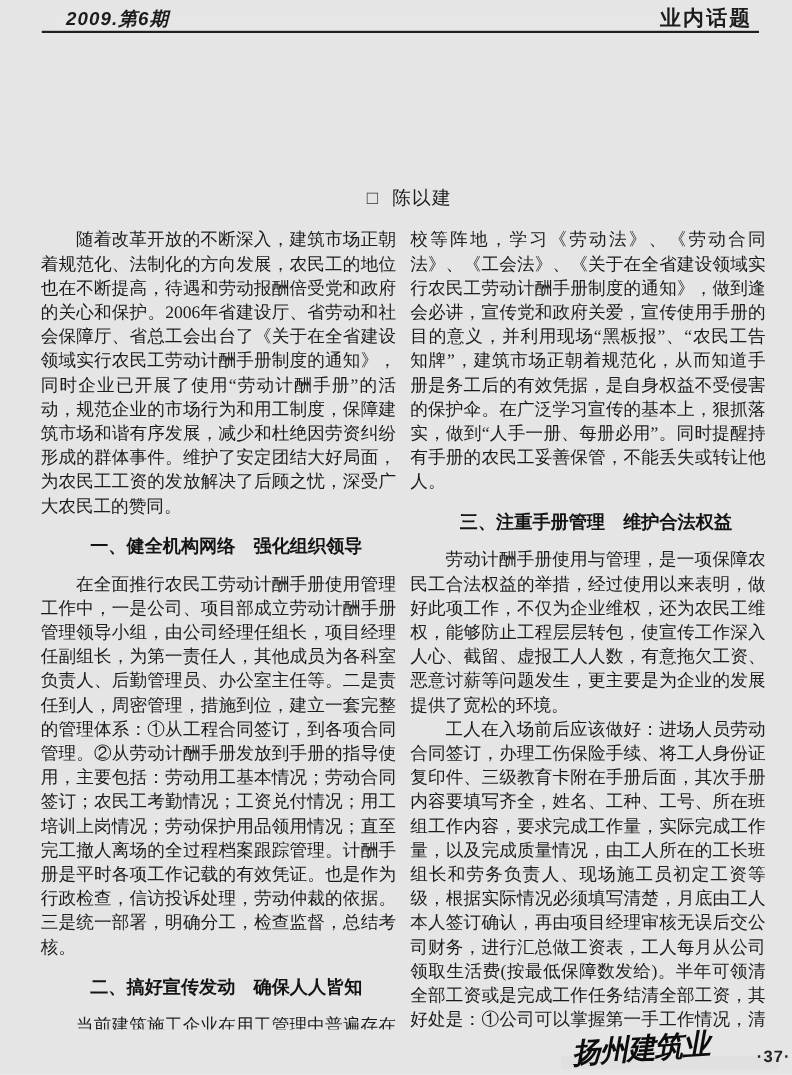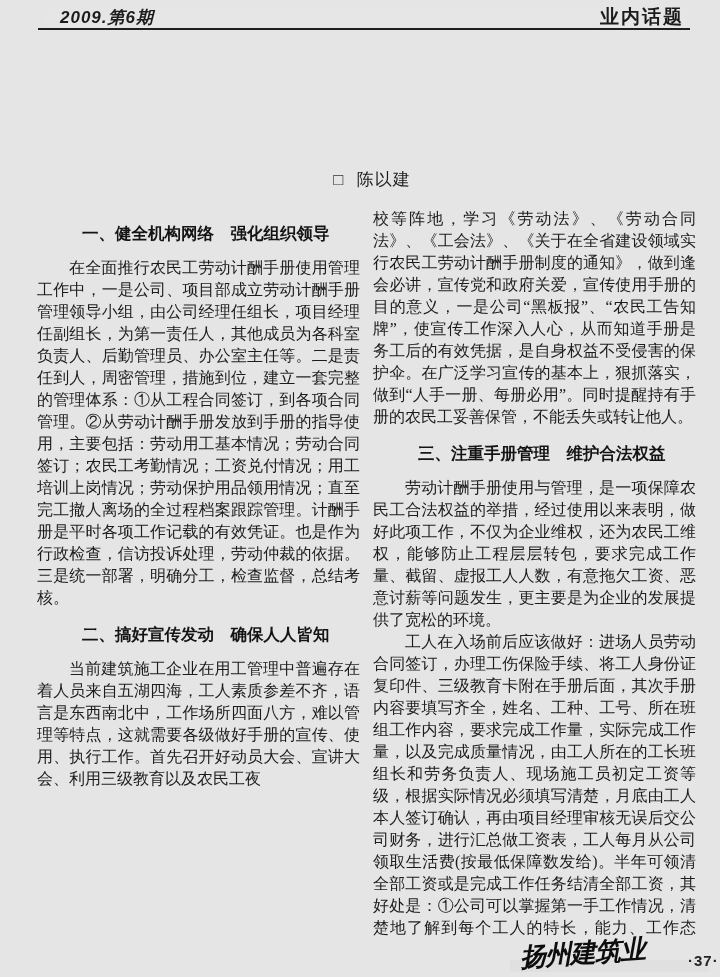--- a/index.html
+++ b/index.html
@@ -116,29 +116,30 @@
     <div class="column-label">业内话题</div>
   </div>
 
 
   <div class="byline">
     <span class="marker">□</span><span>陈以建</span>
   </div>
 
   <div class="body-cols">
     <div class="col">
+        <div class="para">随着改革开放的不断深入，建筑市场正朝着规范化、法制化的方向发展，农民工的地位也在不断提高，待遇和劳动报酬倍受党和政府的关心和保护。2006年省建设厅、省劳动和社会保障厅、省总工会出台了《关于在全省建设领域实行农民工劳动计酬手册制度的通知》，同时企业已开展了使用“劳动计酬手册”的活动，规范企业的市场行为和用工制度，保障建筑市场和谐有序发展，减少和杜绝因劳资纠纷形成的群体事件。维护了安定团结大好局面，为农民工工资的发放解决了后顾之忧，深受广大农民工的赞同。</div>
         <div class="heading">一、健全机构网络　强化组织领导</div>
         <div class="para">在全面推行农民工劳动计酬手册使用管理工作中，一是公司、项目部成立劳动计酬手册管理领导小组，由公司经理任组长，项目经理任副组长，为第一责任人，其他成员为各科室负责人、后勤管理员、办公室主任等。二是责任到人，周密管理，措施到位，建立一套完整的管理体系：①从工程合同签订，到各项合同管理。②从劳动计酬手册发放到手册的指导使用，主要包括：劳动用工基本情况；劳动合同签订；农民工考勤情况；工资兑付情况；用工培训上岗情况；劳动保护用品领用情况；直至完工撤人离场的全过程档案跟踪管理。计酬手册是平时各项工作记载的有效凭证。也是作为行政检查，信访投诉处理，劳动仲裁的依据。三是统一部署，明确分工，检查监督，总结考核。</div>
         <div class="heading">二、搞好宣传发动　确保人人皆知</div>
         <div class="para">当前建筑施工企业在用工管理中普遍存在着人员来自五湖四海，工人素质参差不齐，语言是东西南北中，工作场所四面八方，难以管理等特点，这就需要各级做好手册的宣传、使用、执行工作。首先召开好动员大会、宣讲大会、利用三级教育以及农民工夜</div>
       </div>
     <div class="col">
-        <div class="para cont">校等阵地，学习《劳动法》、《劳动合同法》、《工会法》、《关于在全省建设领域实行农民工劳动计酬手册制度的通知》，做到逢会必讲，宣传党和政府关爱，宣传使用手册的目的意义，一是公司“黑板报”、“农民工告知牌”，使宣传工作深入人心，从而知道手册是务工后的有效凭据，是自身权益不受侵害的保护伞。在广泛学习宣传的基本上，狠抓落实，做到“人手一册、每册必用”。同时提醒持有手册的农民工妥善保管，不能丢失或转让他人。</div>
+        <div class="para cont">校等阵地，学习《劳动法》、《劳动合同法》、《工会法》、《关于在全省建设领域实行农民工劳动计酬手册制度的通知》，做到逢会必讲，宣传党和政府关爱，宣传使用手册的目的意义，并利用现场“黑板报”、“农民工告知牌”，建筑市场正朝着规范化，从而知道手册是务工后的有效凭据，是自身权益不受侵害的保护伞。在广泛学习宣传的基本上，狠抓落实，做到“人手一册、每册必用”。同时提醒持有手册的农民工妥善保管，不能丢失或转让他人。</div>
         <div class="heading">三、注重手册管理　维护合法权益</div>
-        <div class="para">劳动计酬手册使用与管理，是一项保障农民工合法权益的举措，经过使用以来表明，做好此项工作，不仅为企业维权，还为农民工维权，能够防止工程层层转包，要求完成工作量、截留、虚报工人人数，有意拖欠工资、恶意讨薪等问题发生，更主要是为企业的发展提供了宽松的环境。</div>
+        <div class="para">劳动计酬手册使用与管理，是一项保障农民工合法权益的举措，经过使用以来表明，做好此项工作，不仅为企业维权，还为农民工维权，能够防止工程层层转包，使宣传工作深入人心、截留、虚报工人人数，有意拖欠工资、恶意讨薪等问题发生，更主要是为企业的发展提供了宽松的环境。</div>
         <div class="para">工人在入场前后应该做好：进场人员劳动合同签订，办理工伤保险手续、将工人身份证复印件、三级教育卡附在手册后面，其次手册内容要填写齐全，姓名、工种、工号、所在班组工作内容，要求完成工作量，实际完成工作量，以及完成质量情况，由工人所在的工长班组长和劳务负责人、现场施工员初定工资等级，根据实际情况必须填写清楚，月底由工人本人签订确认，再由项目经理审核无误后交公司财务，进行汇总做工资表，工人每月从公司领取生活费(按最低保障数发给)。半年可领清全部工资或是完成工作任务结清全部工资，其好处是：①公司可以掌握第一手工作情况，清楚地了解到每个工人的特长，能力、工作态度，方便公司优化项目人员配置，提高公司人力资源管理水平。②一旦工地发生工人工资纠纷，公司依照劳动计酬手册使用记载凭据，证明某工人在某班组的工作情况，避免某些别有用心的黑包</div>
       </div>
   </div>
 
   <div class="footer">
     <div class="footer-band"></div>
     <div class="journal-logo">扬州建筑业</div>
     <div class="page-number">·37·</div>
   </div>
 

